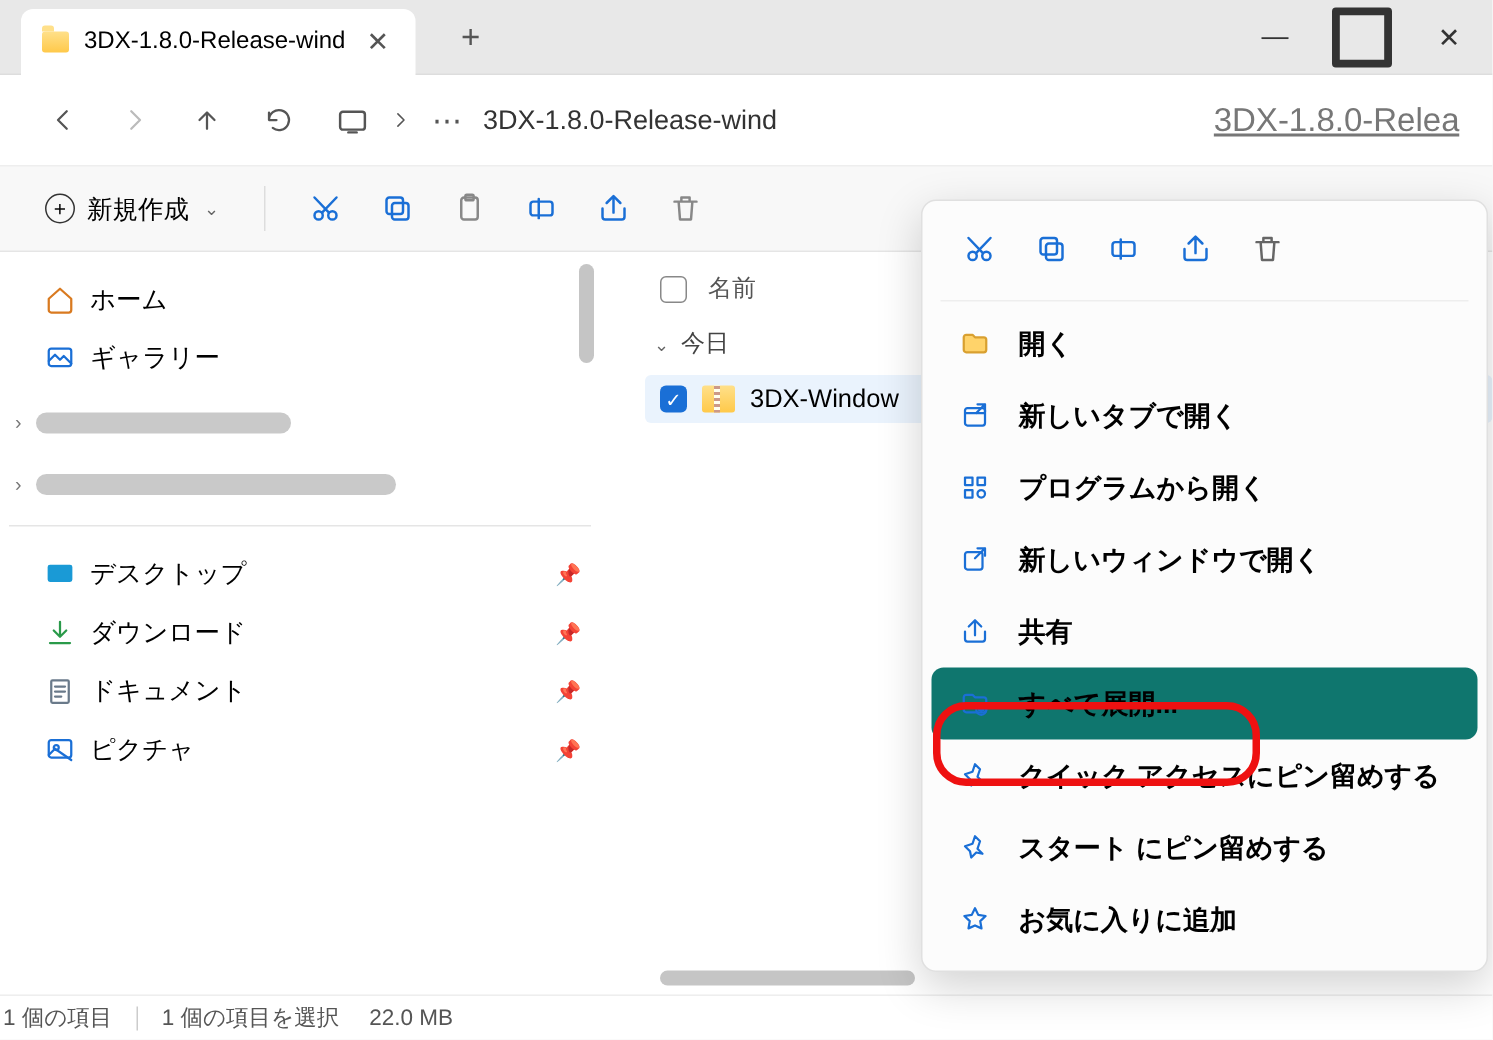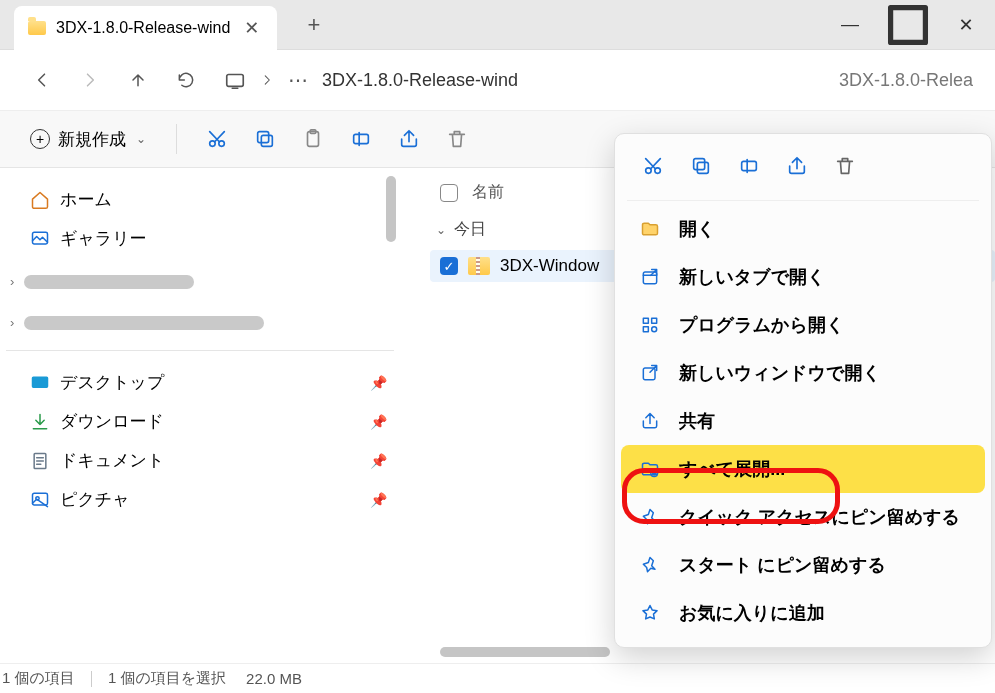--- a/index.html
+++ b/index.html
@@ -16,21 +16,21 @@
   .win-controls { margin-left: auto; display: flex; }
   .win-btn { width: 58px; height: 50px; display:flex; align-items:center; justify-content:center; font-size:18px; color:#333;}
 
   
   .navbar { height: 60px; background:#fff; display:flex; align-items:center; padding:0 22px; gap: 8px; }
   .nav-ic { width:40px; height:40px; display:flex; align-items:center; justify-content:center; color:#555; border-radius:6px;}
   .nav-ic svg{width:20px;height:20px;}
   .nav-ic.disabled{color:#bbb;}
   .address { display:flex; align-items:center; gap:14px; margin-left:10px; flex:1; }
   .addr-text{ font-size:18px; color:#333; white-space:nowrap; overflow:hidden; max-width:280px;}
-  .search-box{ font-size:18px; color:#777; white-space:nowrap; overflow:hidden; max-width:180px; margin-left:24px;}
+  .search-box{ font-size:22px; color:#777; white-space:nowrap; overflow:hidden; max-width:180px; margin-left:24px;text-decoration:underline;}
 
   
   .toolbar { height:58px; background:#f8f8f8; border-top:1px solid #eee; border-bottom:1px solid #e5e5e5; display:flex; align-items:center; padding:0 18px; gap:4px;}
   .new-btn{ display:flex; align-items:center; gap:8px; padding:6px 12px; border-radius:6px; font-size:17px;}
   .new-btn .plus{width:20px;height:20px;border:1.5px solid #333;border-radius:50%;display:flex;align-items:center;justify-content:center;font-size:14px;}
   .chev{font-size:12px;color:#666;margin-left:2px;}
   .tool-sep{width:1px;height:30px;background:#ddd;margin:0 14px;}
   .tool-ic{width:44px;height:40px;display:flex;align-items:center;justify-content:center;color:#1a6fd6;border-radius:6px;}
   .tool-ic svg{width:22px;height:22px;}
   .tool-ic.muted{color:#888;}
@@ -65,21 +65,21 @@
 
   
   .ctxmenu{position:absolute; top:133px; left:614px; width:378px; background:#fcfcfc; border:1px solid #e0e0e0; border-radius:10px; box-shadow:0 10px 30px rgba(0,0,0,.18); padding:10px 6px; z-index:50;font-weight:bold;}
   .ctx-icon-row{display:flex;gap:12px;padding:6px 14px 14px 14px;}
   .ctx-icon-row .ci{width:36px;height:32px;display:flex;align-items:center;justify-content:center;color:#1a6fd6;border-radius:6px;}
   .ctx-icon-row .ci svg{width:22px;height:22px;}
   .ctx-sep{height:1px;background:#eee;margin:4px 6px;}
   .ctx-item{display:flex;align-items:center;gap:18px;padding:12px 18px;font-size:18px;border-radius:8px;}
   .ctx-item .mi{width:22px;height:22px;display:flex;align-items:center;justify-content:center;color:#1a6fd6;}
   .ctx-item .mi svg{width:20px;height:20px;}
-  .ctx-item.hl{background:#fde047;}
+  .ctx-item.hl{background:#0f766e;}
 
   .highlight-ring{position:absolute; border:5px solid #e11; border-radius:22px; pointer-events:none; z-index:60;}
 
   .side-vscroll{position:absolute;right:2px;top:8px;width:14px;height:66px;background:transparent;}
   .side-vthumb{width:10px;height:66px;background:#c5c5c5;border-radius:5px;margin-left:2px;}
 
   svg{stroke:currentColor;fill:none;stroke-width:1.8;stroke-linecap:round;stroke-linejoin:round;}
 </style>
 </head>
 <body>

